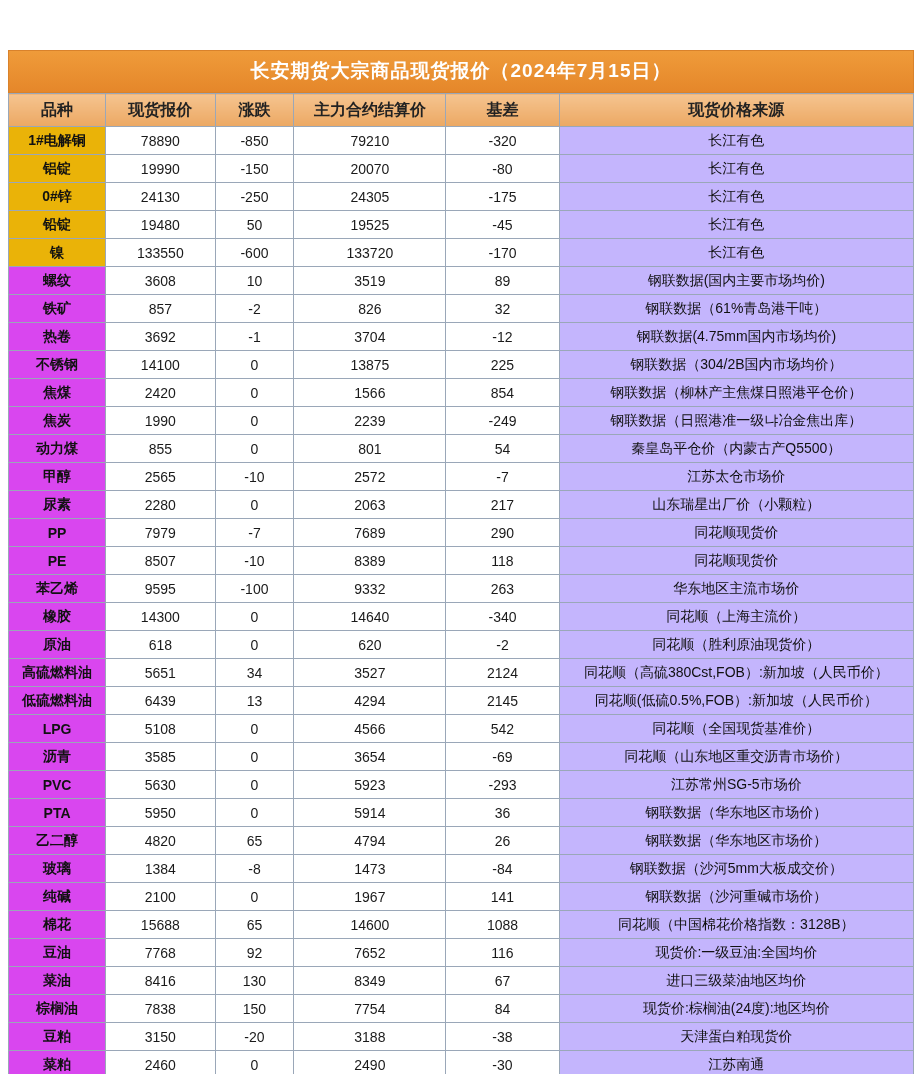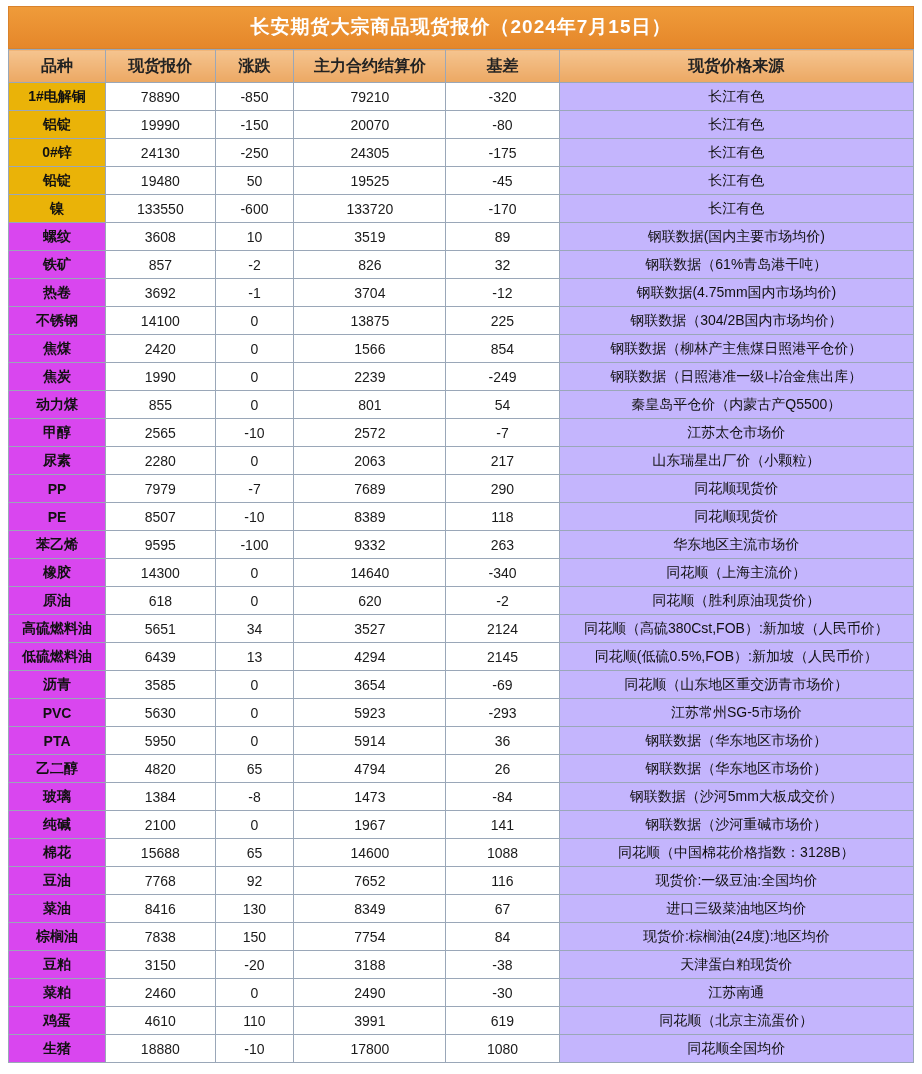--- a/index.html
+++ b/index.html
@@ -20,20 +20,21 @@
   .title-bar {
     background: #e8912f;
     background: linear-gradient(to bottom, #ef9b3a 0%, #e5872a 100%);
     color: #ffffff;
     text-align: center;
     font-size: 19px;
     font-weight: bold;
     letter-spacing: 1px;
     padding: 7px 0 8px 0;
     border: 1px solid #d9822b;
+    margin-top: 44px;
   }
   table.quote {
     border-collapse: collapse;
     width: 100%;
     table-layout: fixed;
   }
   table.quote th, table.quote td {
     border: 1px solid #9aa7b8;
     font-size: 14px;
     text-align: center;
@@ -265,20 +266,28 @@
         </tr>
         <tr>
           <td class="name">低硫燃料油</td>
           <td class="num">6439</td>
           <td class="num">13</td>
           <td class="num">4294</td>
           <td class="num">2145</td>
           <td class="src">同花顺(低硫0.5%,FOB）:新加坡（人民币价）</td>
         </tr>
         <tr>
+          <td class="name">LPG</td>
+          <td class="num">5108</td>
+          <td class="num">0</td>
+          <td class="num">4566</td>
+          <td class="num">542</td>
+          <td class="src">同花顺（全国现货基准价）</td>
+        </tr>
+        <tr>
           <td class="name">沥青</td>
           <td class="num">3585</td>
           <td class="num">0</td>
           <td class="num">3654</td>
           <td class="num">-69</td>
           <td class="src">同花顺（山东地区重交沥青市场价）</td>
         </tr>
         <tr>
           <td class="name">PVC</td>
           <td class="num">5630</td>

